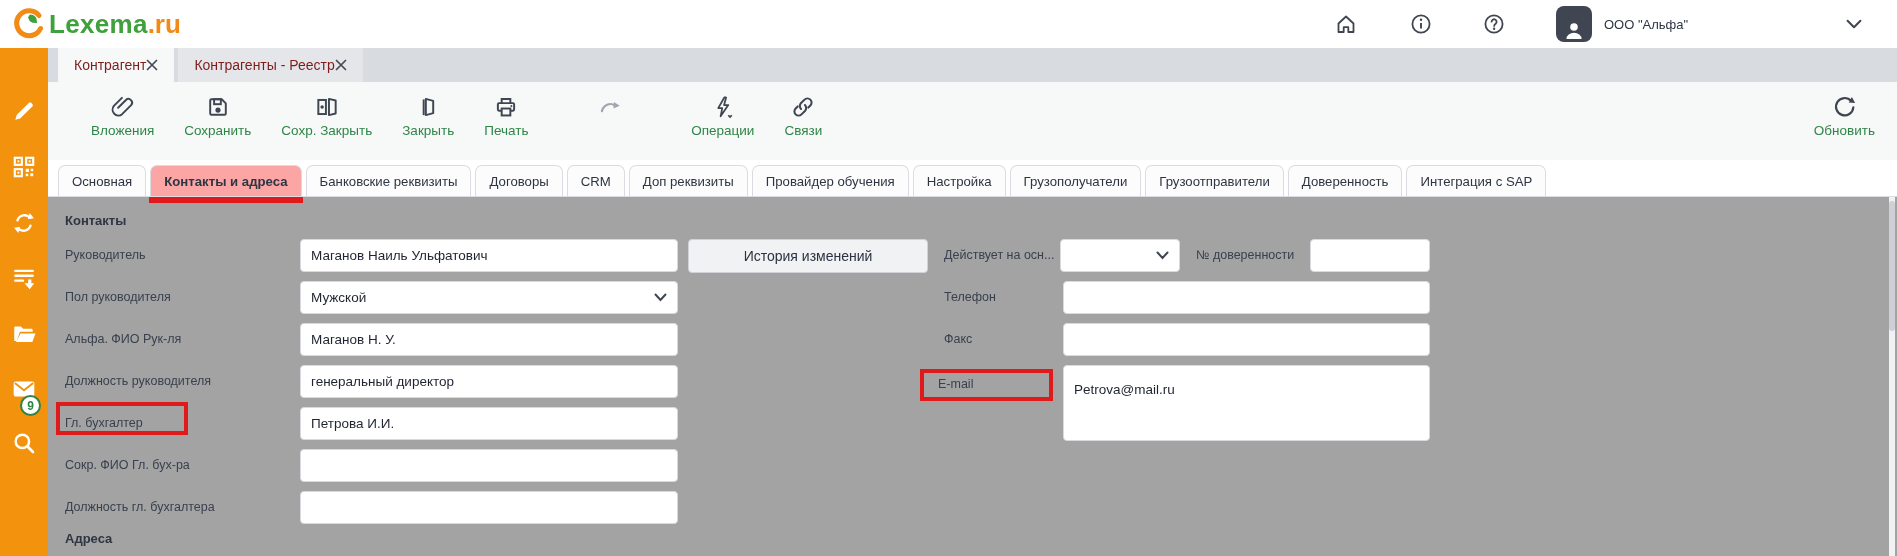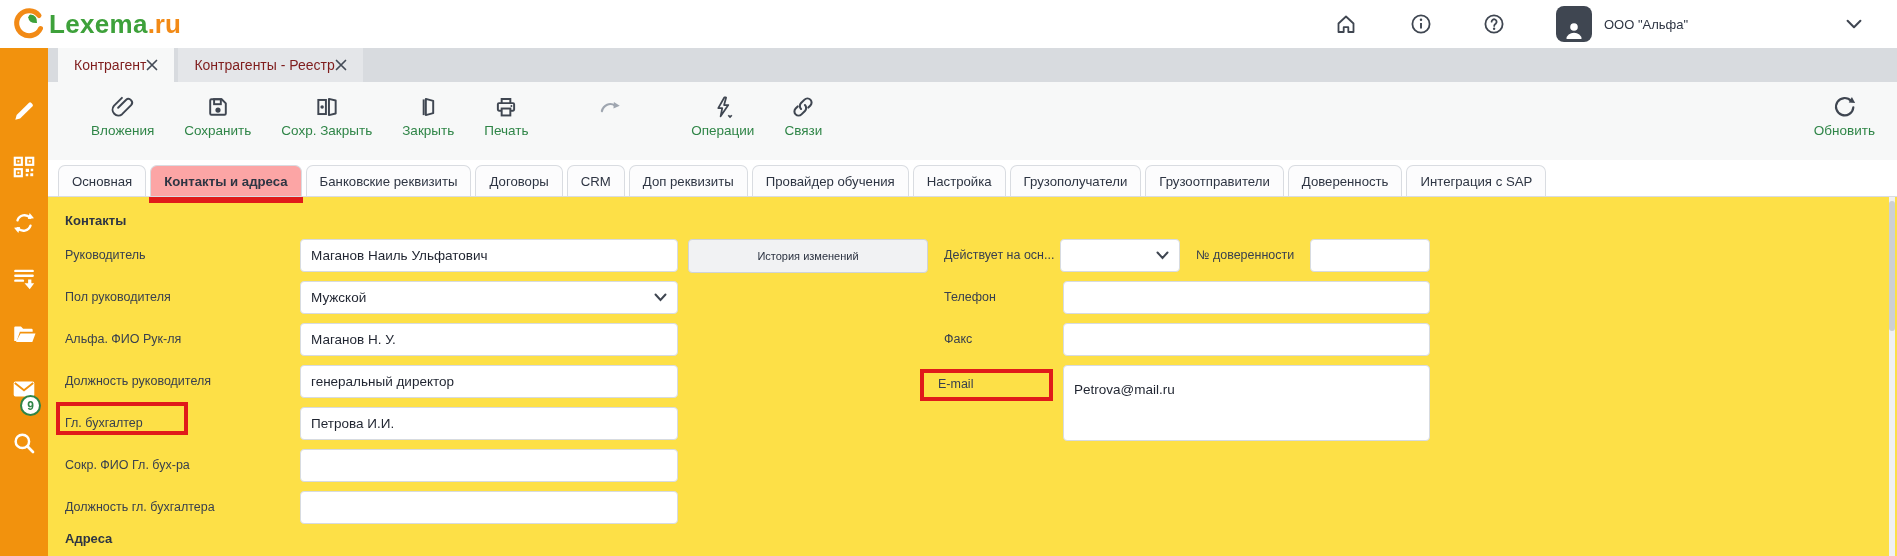--- a/index.html
+++ b/index.html
@@ -38,28 +38,28 @@
   .refresh-btn{position:absolute;right:22px;top:12px;display:flex;flex-direction:column;align-items:center;cursor:pointer;}
   .refresh-btn svg{width:26px;height:26px;}
 
   
   .tabstrip{position:absolute;left:48px;top:160px;width:1849px;height:37px;background:#fff;border-bottom:1px solid #D9DCE1;display:flex;align-items:flex-end;padding-left:10px;box-sizing:border-box;gap:4px;}
   .stab{height:30px;display:flex;align-items:center;padding:0 13px;border:1px solid #D9DCE1;border-bottom:none;border-radius:7px 7px 0 0;font-size:13.2px;color:#2E3543;background:#FCFCFD;position:relative;cursor:pointer;white-space:nowrap;}
   .stab.active{font-weight:700;background:#fca5a5;}
   .red-underline{position:absolute;left:-2px;right:-2px;bottom:-7px;height:6px;background:#E01A1A;z-index:6;}
 
   
-  .content{position:absolute;left:48px;top:197px;width:1849px;height:359px;background:#fde047;}
+  .content{position:absolute;left:48px;top:197px;width:1849px;height:359px;background:#a3a3a3;}
   .section{position:absolute;left:17px;font-weight:700;font-size:13px;color:#2E3543;}
   .flabel{position:absolute;font-size:12.5px;color:#39404E;white-space:nowrap;}
   .finput{position:absolute;height:33px;box-sizing:border-box;border:1px solid #D7DBE0;border-radius:4px;background:#fff;font-size:13.5px;color:#1F2430;display:flex;align-items:center;padding:0 10px;overflow:hidden;white-space:nowrap;}
   .fselect{justify-content:space-between;cursor:pointer;}
   .fselect svg{width:13px;height:9px;flex:0 0 auto;margin-left:6px;}
   .ftextarea{align-items:flex-start;padding-top:16px;height:76px;}
-  .hist-btn{position:absolute;left:640px;top:42px;width:240px;height:34px;background:#F1F2F3;border:1px solid #CFD3D8;border-radius:4px;font-size:11px;color:#2B3240;display:flex;align-items:center;justify-content:center;cursor:pointer;box-sizing:border-box;}
+  .hist-btn{position:absolute;left:640px;top:42px;width:240px;height:34px;background:#F1F2F3;border:1px solid #CFD3D8;border-radius:4px;font-size:14px;color:#2B3240;display:flex;align-items:center;justify-content:center;cursor:pointer;box-sizing:border-box;}
   .redbox{position:absolute;border:4px solid #E01A1A;box-sizing:border-box;z-index:5;pointer-events:none;}
 
   .scrolltrack{position:absolute;left:1889px;top:197px;width:6px;height:359px;background:#F0F1F3;}
   .scrollthumb{position:absolute;left:0;top:4px;width:6px;height:130px;background:#CDD0D4;border-radius:3px;}
 </style>
 </head>
 <body>
 
 <div id="screen">
 

